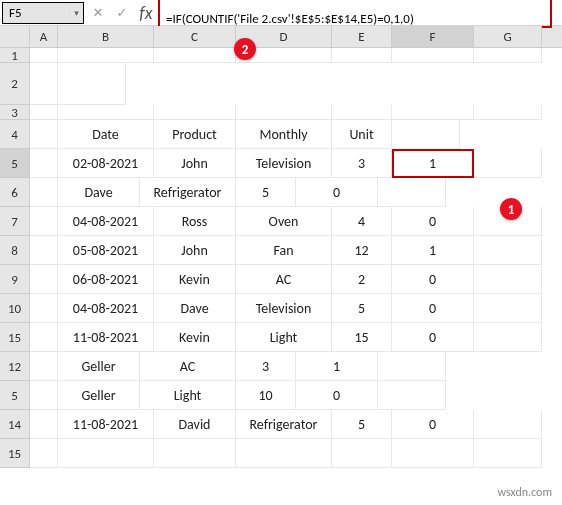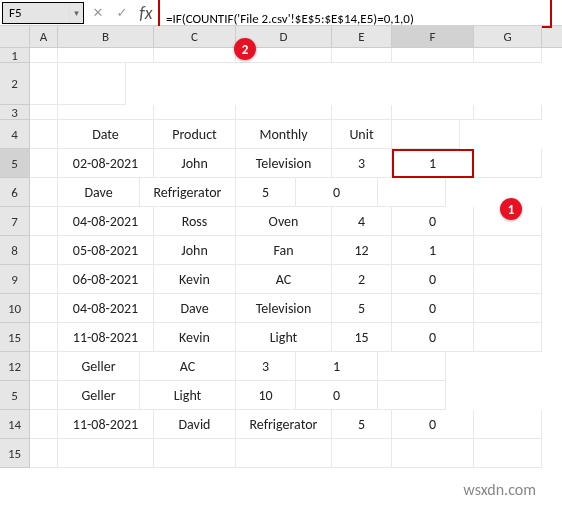--- a/index.html
+++ b/index.html
@@ -34,21 +34,21 @@
   
   .title-cell { font-weight: bold; font-size: 16px; color: #1f4e79; border-bottom: 2px solid #1f4e79; justify-content: center; }
   .header-cell { font-weight: normal; text-align: right; }
   .row-short { height: 15px; }
   .row-short .row-h { line-height: 15px; }
   
   .sel-cell { position: absolute; border: 2px solid #c00000; background: transparent; pointer-events: none; }
   
   .callout { position: absolute; width: 22px; height: 22px; border-radius: 50%; background: #e81123; color: #fff; display: flex; align-items: center; justify-content: center; font-size: 13px; font-weight: bold; box-shadow: 0 1px 3px rgba(0,0,0,0.3); }
   
-  .watermark { position: absolute; bottom: 6px; right: 26px; font-size: 16px; color: #888; }
+  .watermark { position: absolute; bottom: 6px; right: 10px; font-size: 12px; color: #888; }
 </style>
 </head>
 <body>
 
 <div class="formula-bar">
   <div class="name-box">
     <span>F5</span>
     <div class="name-dd">▾</div>
   </div>
   <div class="fb-btn">✕</div>

